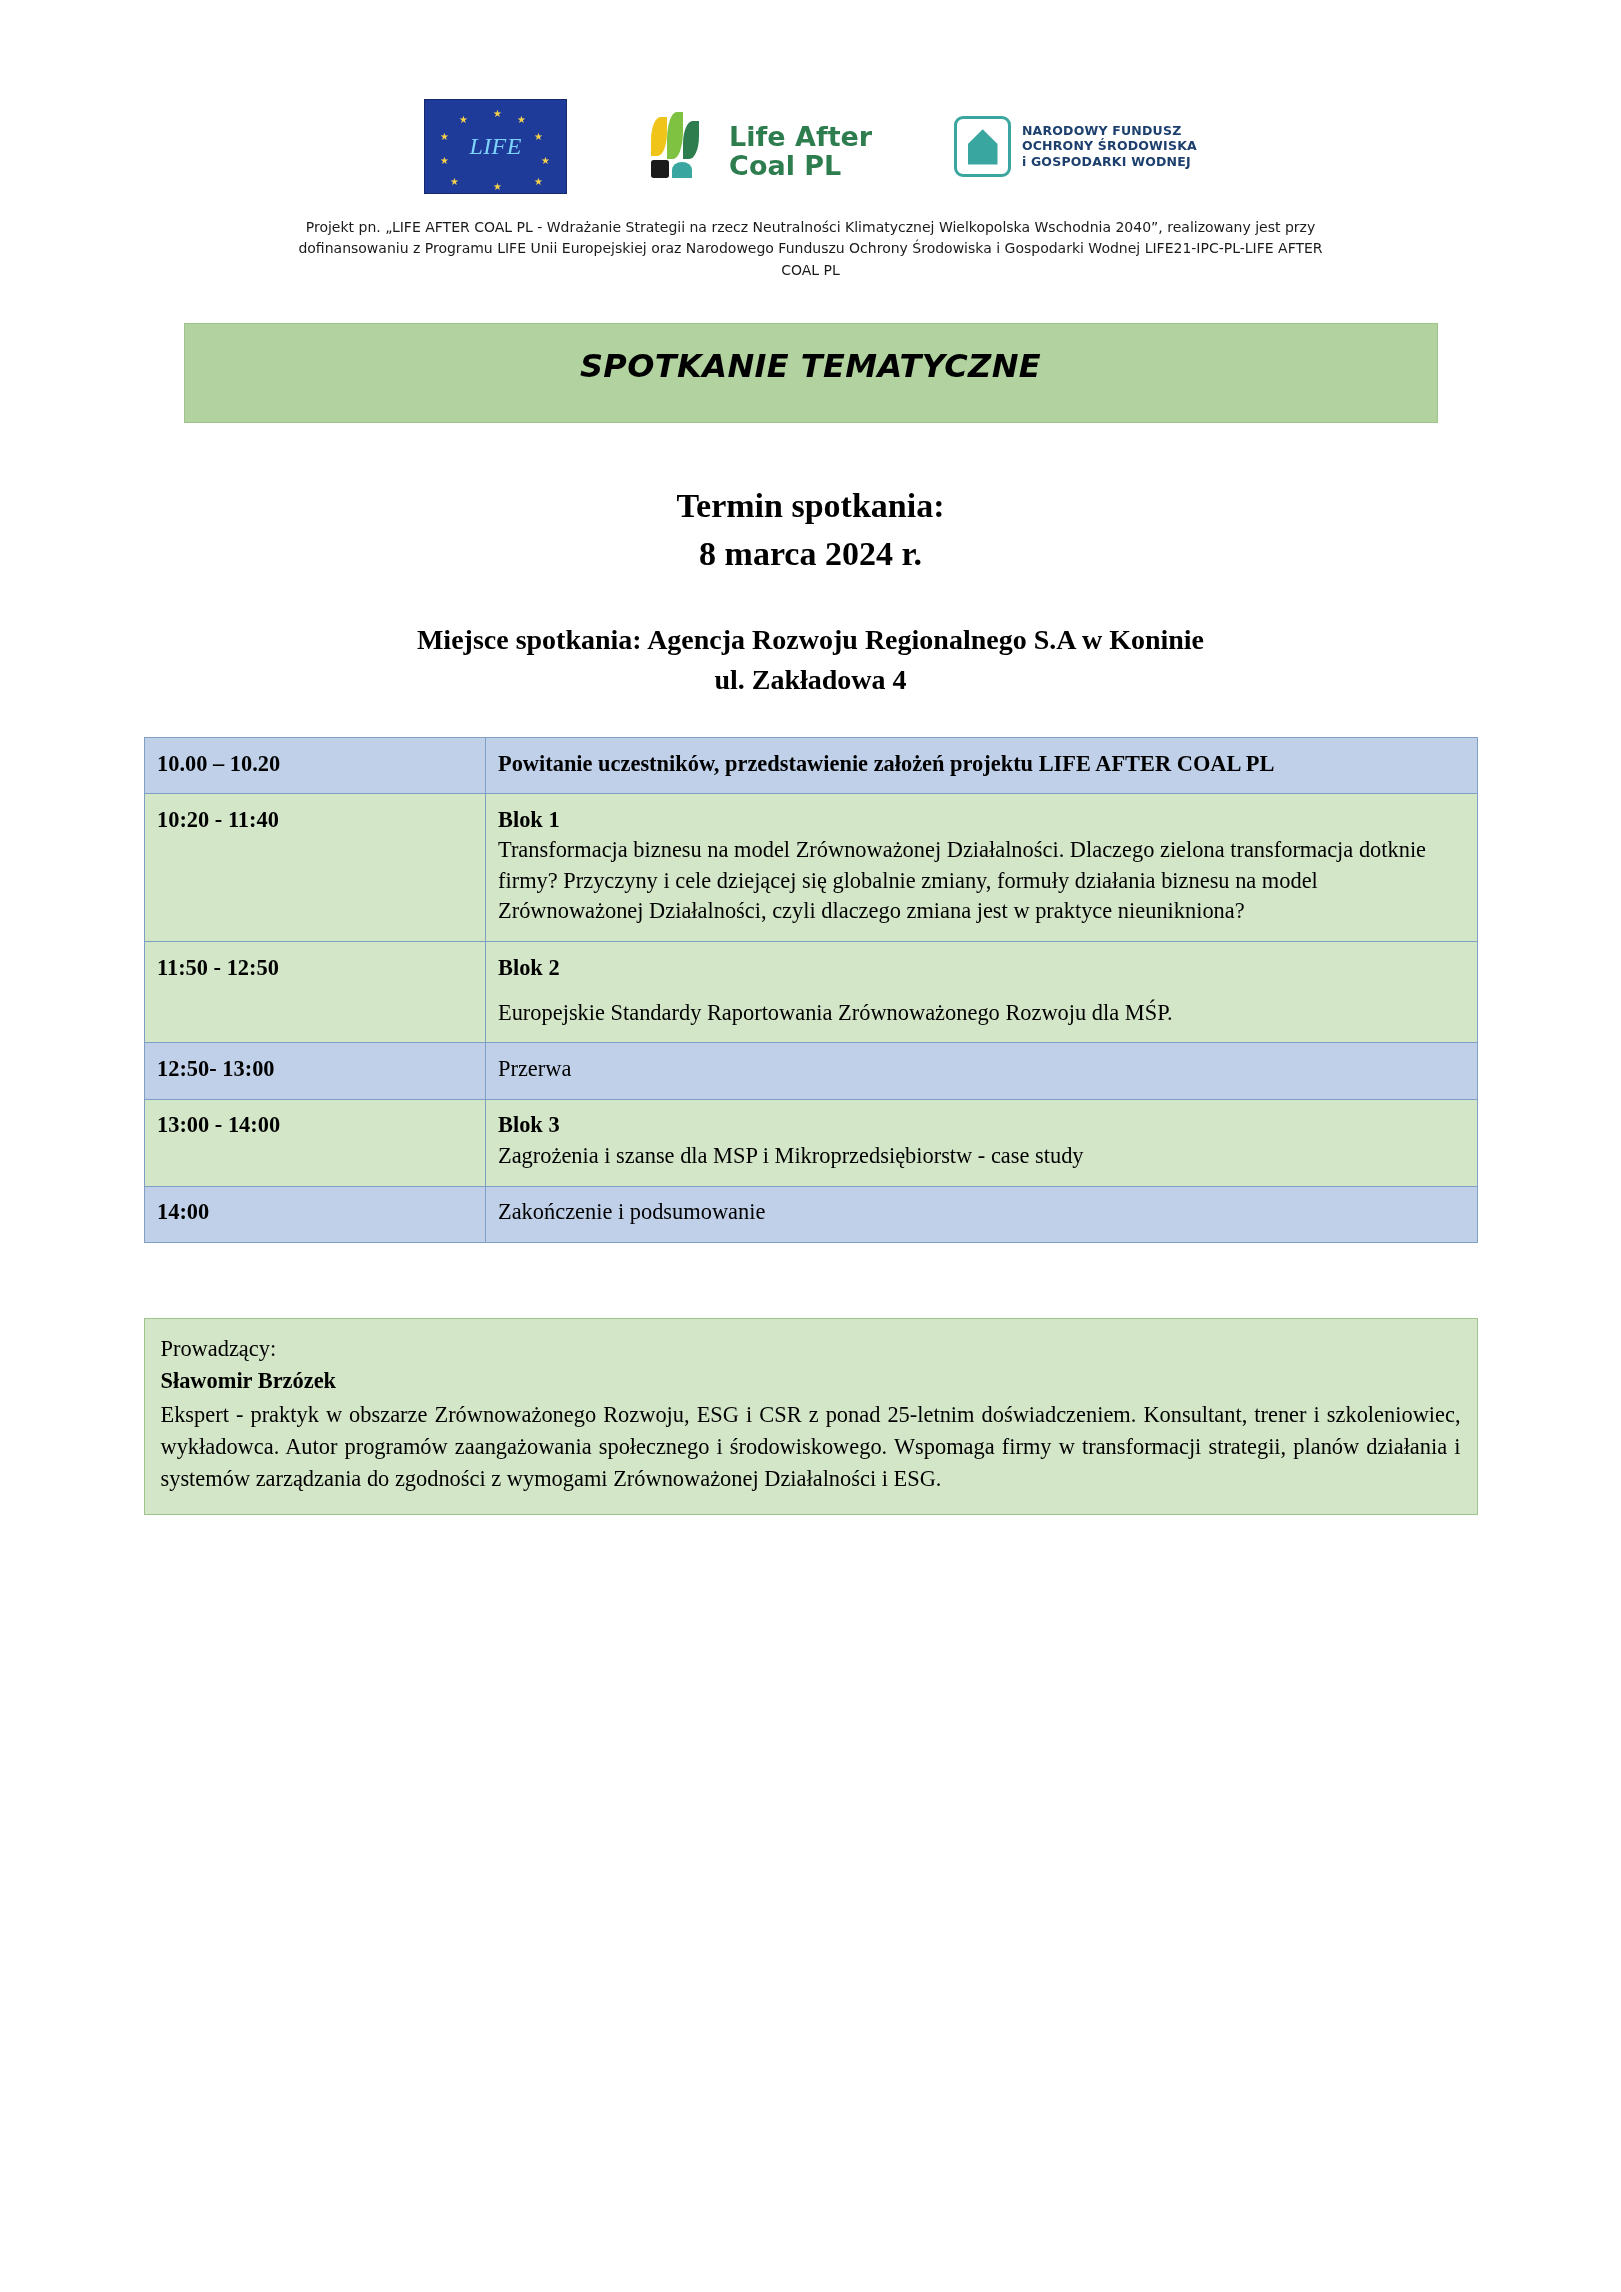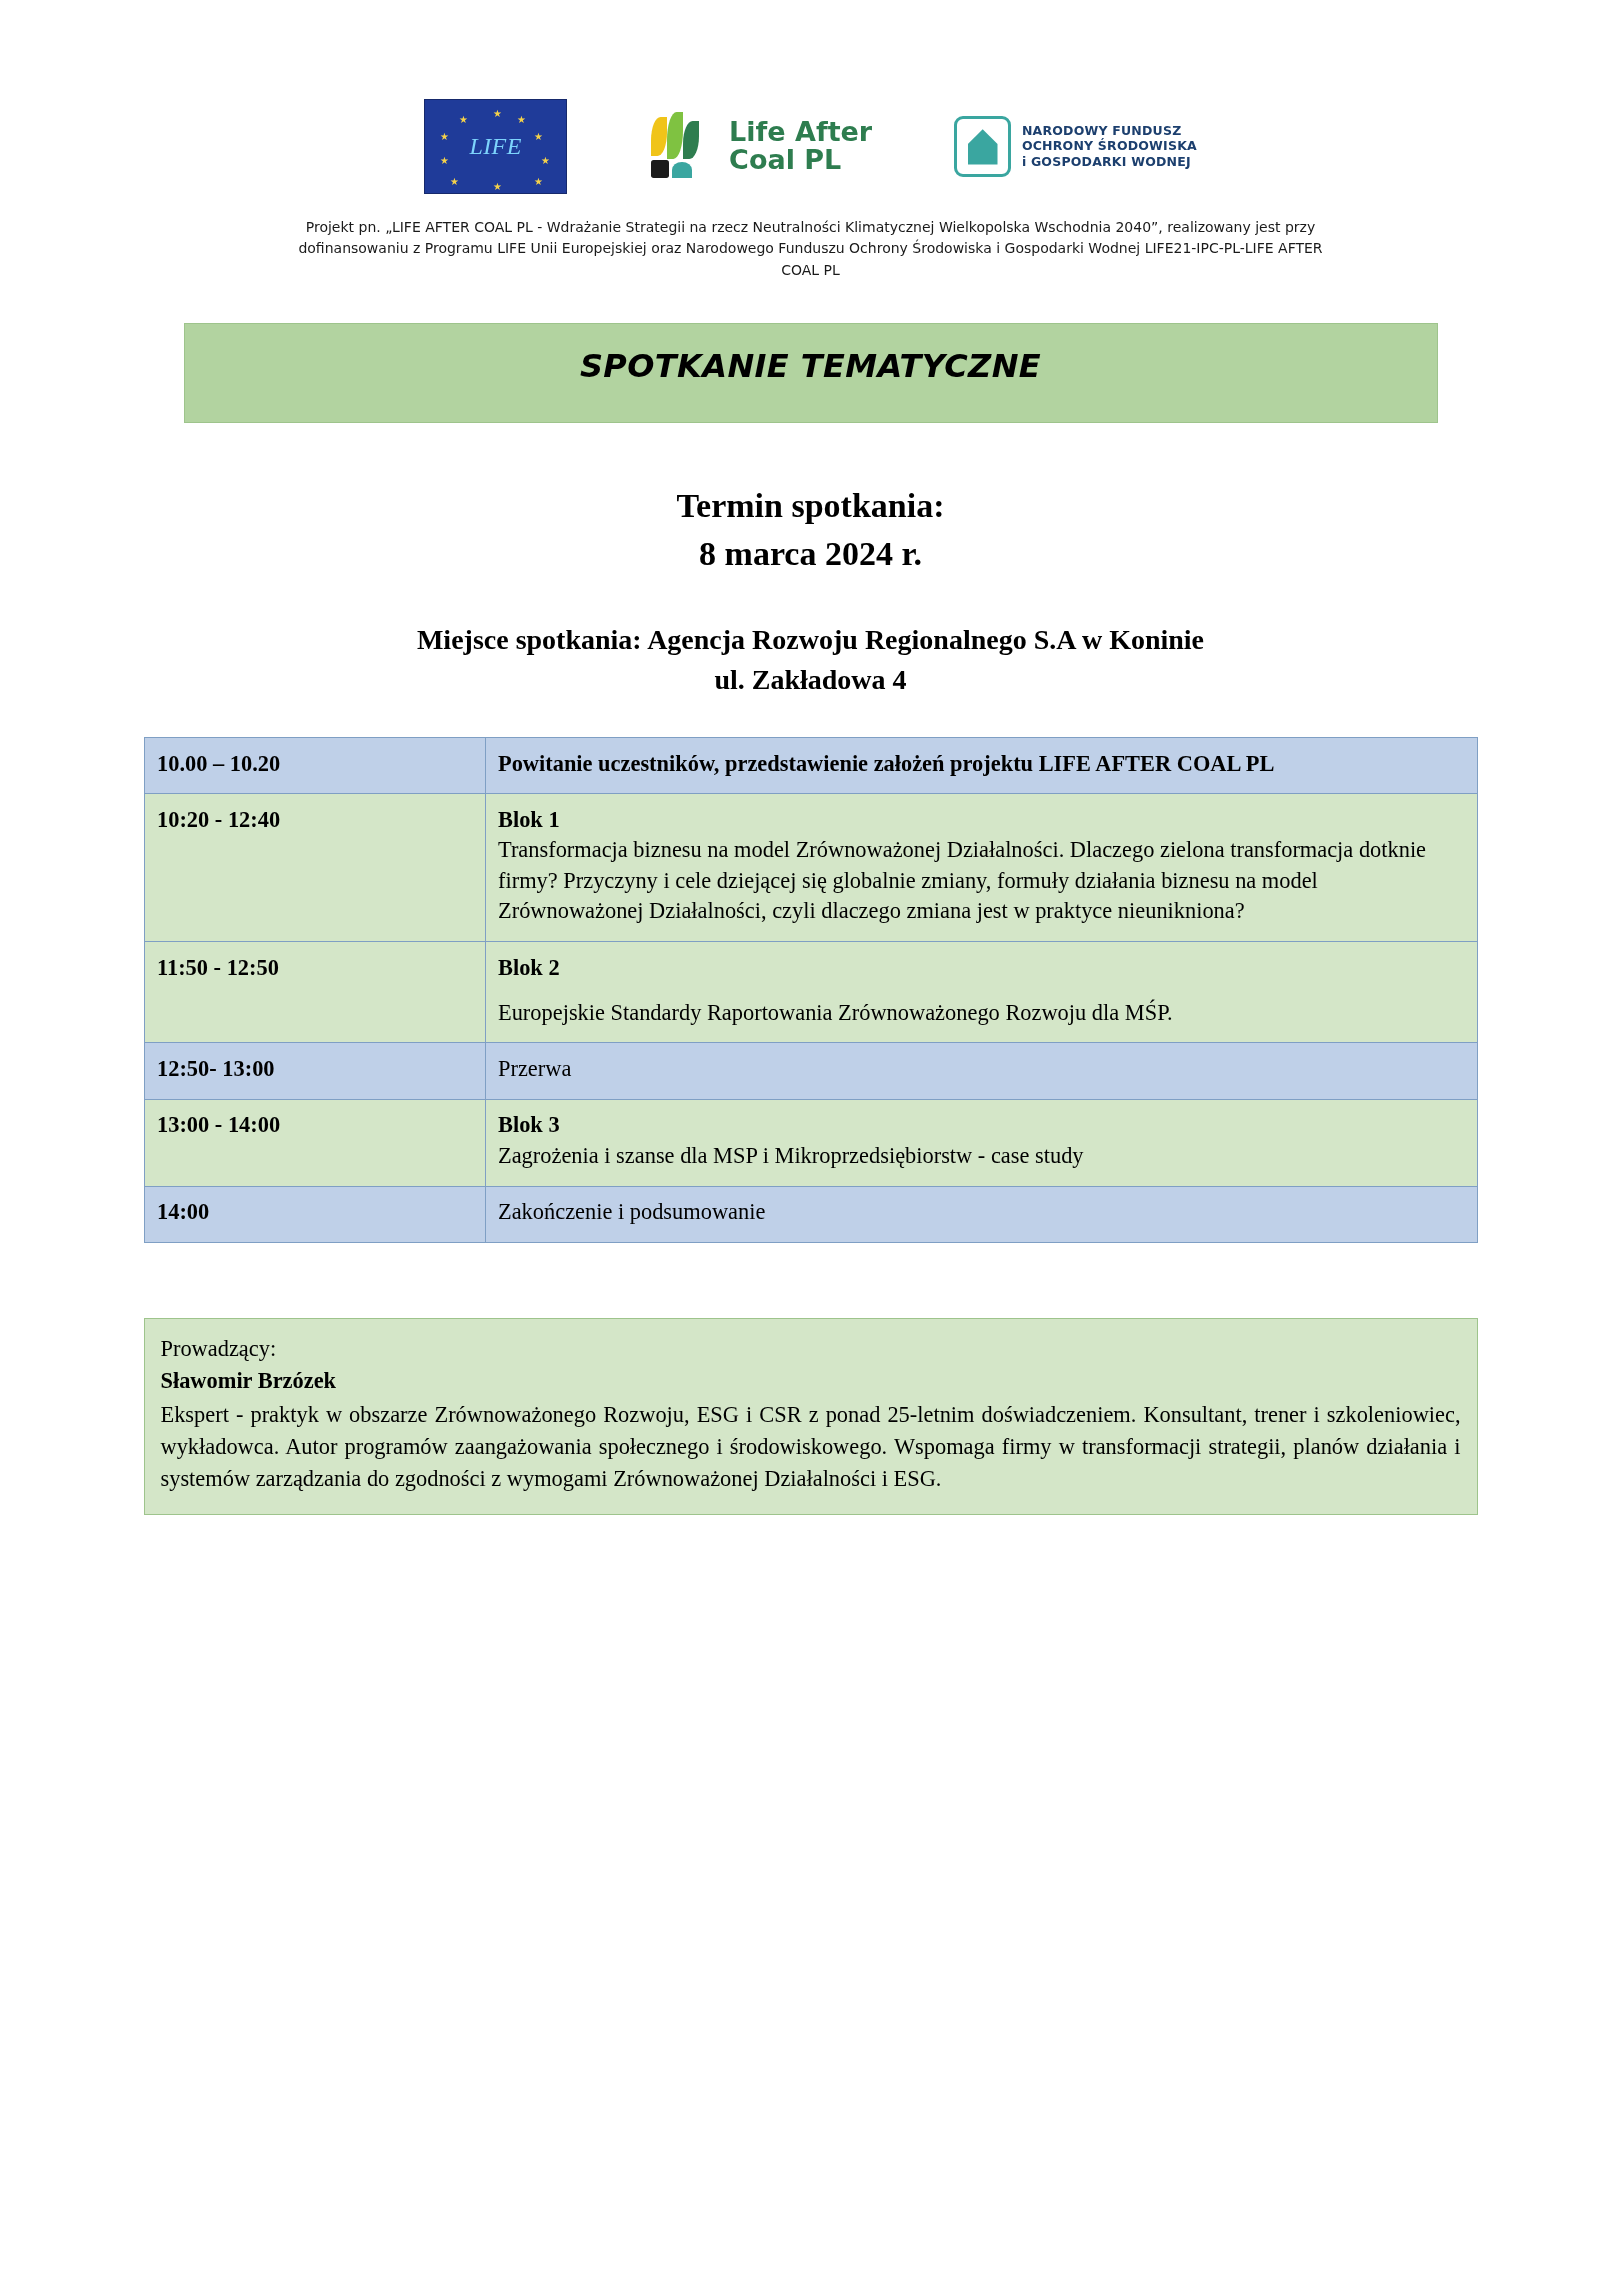--- a/index.html
+++ b/index.html
@@ -54,21 +54,21 @@
     top: 50%;
     transform: translate(-50%,-50%);
     color: #7dd3fc;
     font-family: "Liberation Serif", serif;
     font-style: italic;
     font-size: 24px;
     letter-spacing: 0.4px;
   }
   .lac-logo {
     display: flex;
-    align-items: center;
+    align-items: flex-end;
     gap: 24px;
   }
   .lac-mark {
     position: relative;
     width: 56px;
     height: 68px;
   }
   .lac-mark .leaf {
     position: absolute;
     border-radius: 60% 0 60% 0;
@@ -266,21 +266,21 @@
     <div>ul. Zakładowa 4</div>
   </div>
 
   <table class="agenda">
     <tbody id="agenda-body">
         <tr class="row-blue">
           <td class="time">10.00 – 10.20</td>
           <td class="desc"><span style="font-weight: bold;">Powitanie uczestników, przedstawienie założeń projektu LIFE AFTER COAL PL</span></td>
         </tr>
         <tr class="row-green">
-          <td class="time">10:20 - 12:40</td>
+          <td class="time">10:20 - 11:40</td>
           <td class="desc"><span class="blk">Blok 1</span><span>Transformacja biznesu na model Zrównoważonej Działalności. Dlaczego zielona transformacja dotknie firmy? Przyczyny i cele dziejącej się globalnie zmiany, formuły działania biznesu na model Zrównoważonej Działalności, czyli dlaczego zmiana jest w praktyce nieunikniona?</span></td>
         </tr>
         <tr class="row-green">
           <td class="time">11:50 - 12:50</td>
           <td class="desc"><span class="blk">Blok 2</span><span class="gap"></span><span>Europejskie Standardy Raportowania Zrównoważonego Rozwoju dla MŚP.</span></td>
         </tr>
         <tr class="row-blue">
           <td class="time">12:50- 13:00</td>
           <td class="desc"><span>Przerwa</span></td>
         </tr>

